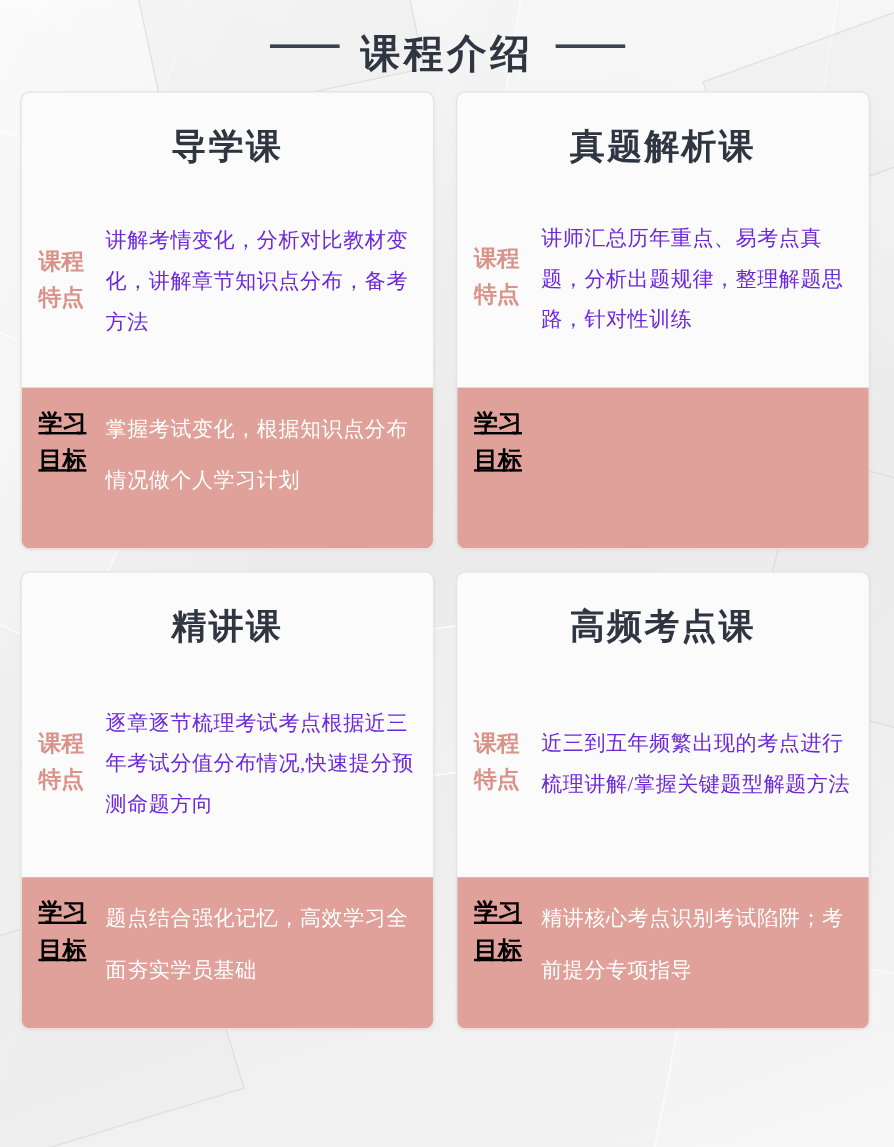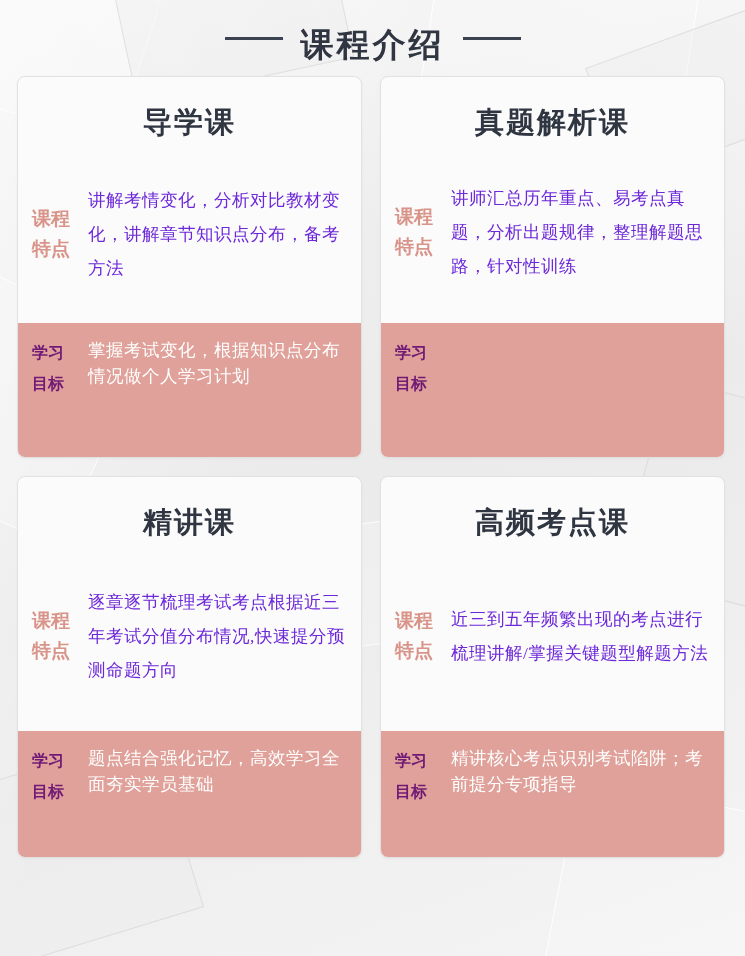--- a/index.html
+++ b/index.html
@@ -107,28 +107,29 @@
     letter-spacing: 0.5px;
   }
 
   .goal {
     background: #dfa199;
     display: flex;
     align-items: flex-start;
     padding: 14px 14px 16px 14px;
   }
   .goal .tag {
-    color: #701a75;
-    font-size: 16px;
+    color: #000000;
+    font-size: 20px;
     line-height: 31px;
+    text-decoration: underline;
   }
   .goal .body-text {
     color: #ffffff;
     font-size: 17.5px;
-    line-height: 26px;
+    line-height: 43px;
   }
 
   
   .card.c1 .row { padding-bottom: 16px; }
   .card.c1 .goal { min-height: 104px; }
   .card.c2 .goal { min-height: 104px; }
   .card.c3 .goal { min-height: 96px; }
   .card.c4 .goal { min-height: 96px; }
   .card.c1, .card.c2 { min-height: 380px; }
   .card.c3, .card.c4 { min-height: 380px; }

